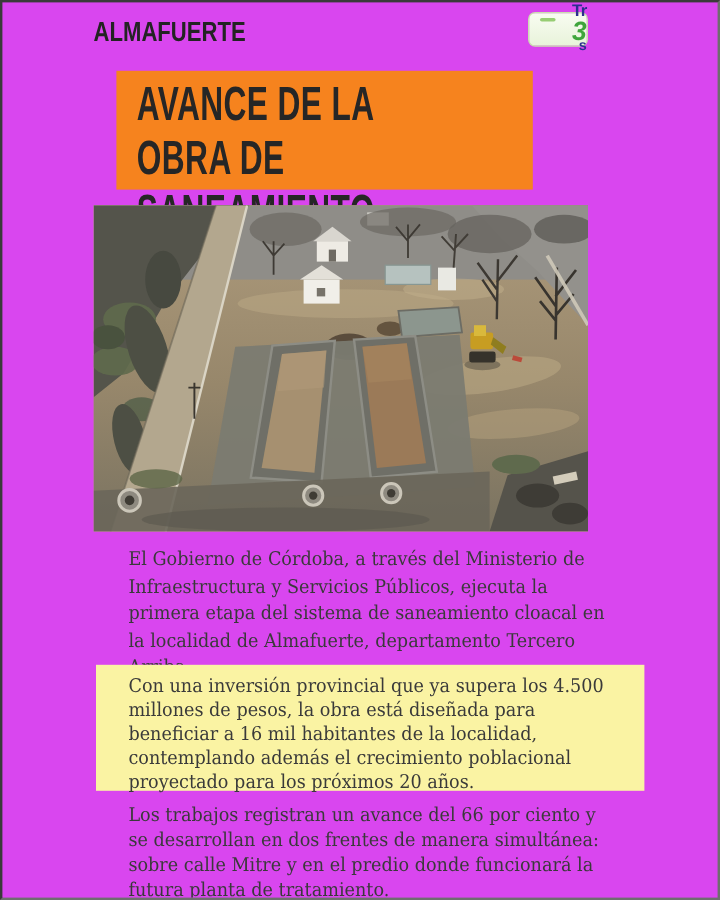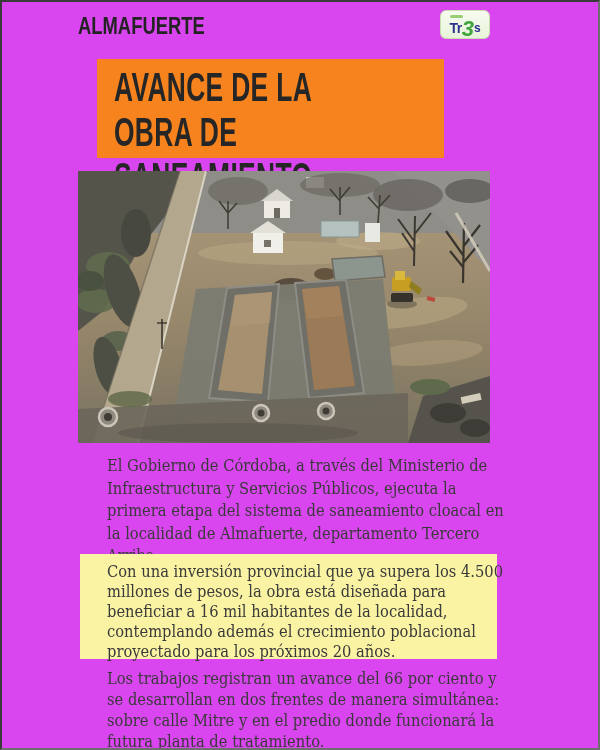--- a/index.html
+++ b/index.html
@@ -9,38 +9,38 @@
     border-right:2px solid #6e6e6e;border-bottom:2px solid #6e6e6e;
     overflow:hidden;font-family:"Liberation Sans",sans-serif;
   }
   .masthead{
     position:absolute;left:76px;top:11px;font-size:23px;font-weight:bold;color:#232323;
     transform:scaleX(0.8);transform-origin:0 0;white-space:nowrap;
   }
   .logo{
     position:absolute;left:438px;top:8px;width:50px;height:29px;
     background:linear-gradient(#f8fcf1,#e8f3da);border:1px solid #c9dfae;border-radius:6px;
-    display:flex;align-items:flex-end;justify-content:center;padding-bottom:3px;box-sizing:border-box;
+    display:flex;align-items:flex-end;justify-content:center;padding-bottom:3px;box-sizing:border-box;flex-direction:column;
   }
   .logo-mini{position:absolute;left:9px;top:4px;width:13px;height:3px;background:#86c45e;border-radius:2px;opacity:.85;}
   .logo-tr{font-weight:bold;color:#2b2f8e;font-size:14px;letter-spacing:-0.5px;line-height:14px;}
   .logo-3{font-weight:bold;font-style:italic;color:#3fa53c;font-size:22px;line-height:17px;position:relative;top:2px;}
   .logo-s{font-weight:bold;color:#2b2f8e;font-size:12px;line-height:13px;}
   .banner{position:absolute;left:95px;top:57px;width:347px;height:99px;background:#F6831E;}
   .banner-text{
     position:absolute;left:17px;top:6px;font-weight:bold;font-size:40px;line-height:45px;color:#262626;
     transform:scaleX(0.66);transform-origin:0 0;white-space:pre-line;letter-spacing:0.5px;
   }
   .photo{position:absolute;left:76px;top:169px;width:412px;height:272px;overflow:hidden;background:#a29070;}
   .para{
     position:absolute;margin:0;font-family:"DejaVu Serif",serif;font-size:15.8px;color:#3a3a3a;
     white-space:pre-line;transform:scaleX(0.93);transform-origin:0 0;width:460px;
   }
   .p1{left:105px;top:453px;line-height:22.5px;}
-  .hl{position:absolute;left:78px;top:552px;width:417px;height:105px;background:#FAF3A3;}
+  .hl{position:absolute;left:78px;top:552px;width:417px;height:105px;background:#FAF3A3;padding-left:40px;}
   .hl-text{position:absolute;left:27px;top:8px;line-height:20px;width:450px;}
   .p3{left:105px;top:666px;line-height:21px;}
 </style>
 </head>
 <body>
 
 <div class="page">
 
   <div class="masthead">ALMAFUERTE</div>
 

